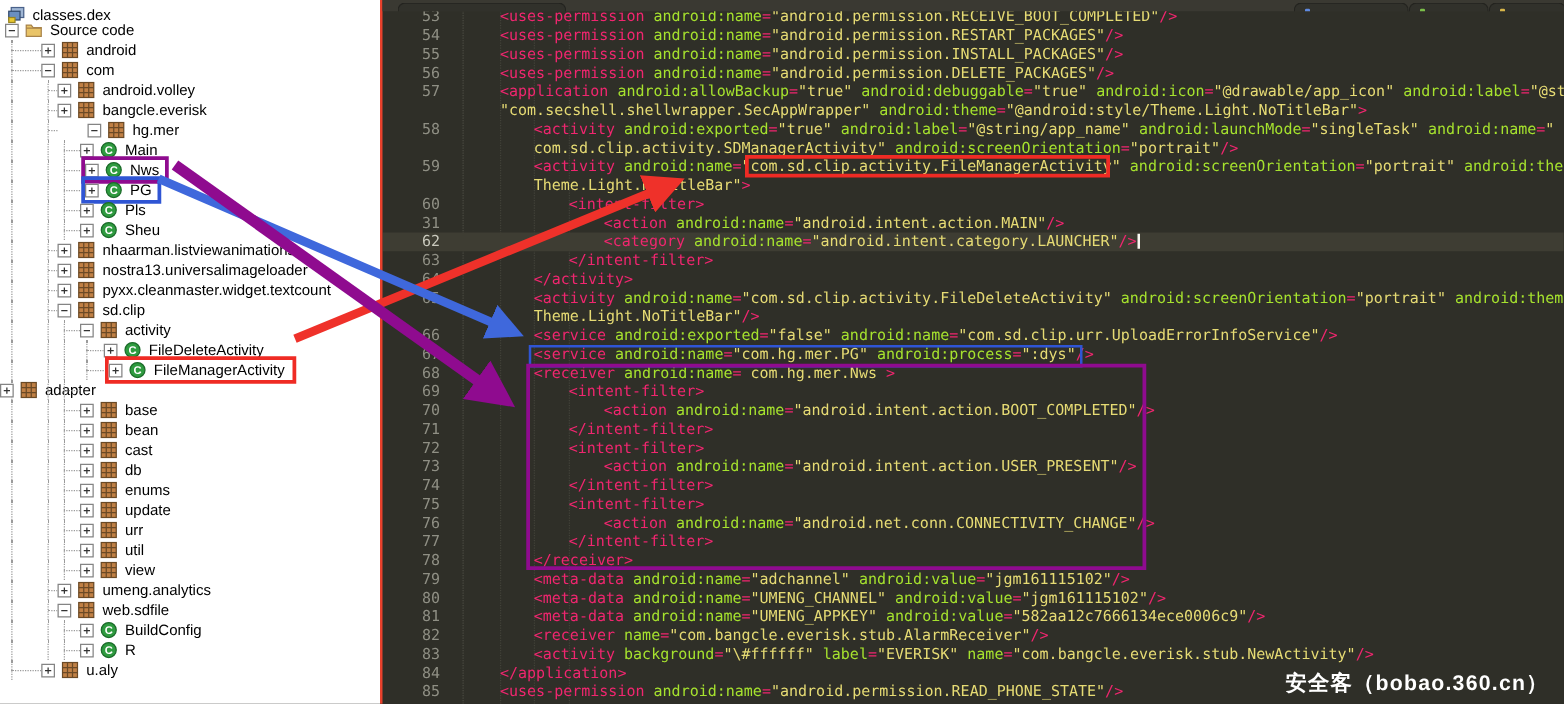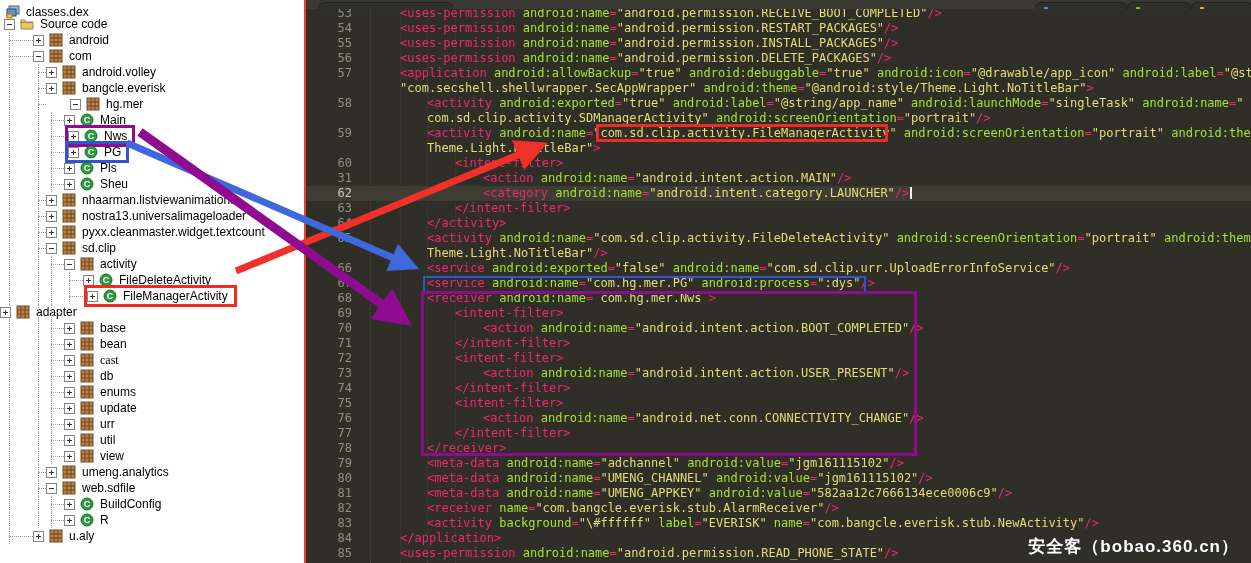--- a/index.html
+++ b/index.html
@@ -288,21 +288,21 @@
         <span class="expander">
           <i class="h"></i>
           <i class="v"></i>
         </span>
         <svg viewBox="0 0 14 14" class="ticon">
           <rect x="1" y="1" width="12" height="12" fill="#c08045" stroke="#6b4a26"></rect>
           <path d="M1 5h12M1 9h12M5 1v12M9 1v12" stroke="#6b4a26" stroke-width="1"></path>
         </svg>
         <span class="tlabel">bean</span>
       </span></div>
-    <div class="trow"><span class="guide" style="left: 9px;"></span><span class="guide" style="left: 38px;"></span><span class="guide" style="left: 51px;"></span><span class="stub" style="left: 51px; width: 13px;"></span><span class="rowbox" style="margin-left: 64px; font-family: Liberation Serif, serif;">
+    <div class="trow"><span class="guide" style="left: 9px;"></span><span class="guide" style="left: 38px;"></span><span class="guide" style="left: 51px;"></span><span class="stub" style="left: 51px; width: 13px;"></span><span class="rowbox" style="margin-left: 64px;">
         <span class="expander">
           <i class="h"></i>
           <i class="v"></i>
         </span>
         <svg viewBox="0 0 14 14" class="ticon">
           <rect x="1" y="1" width="12" height="12" fill="#c08045" stroke="#6b4a26"></rect>
           <path d="M1 5h12M1 9h12M5 1v12M9 1v12" stroke="#6b4a26" stroke-width="1"></path>
         </svg>
         <span class="tlabel">cast</span>
       </span></div>

